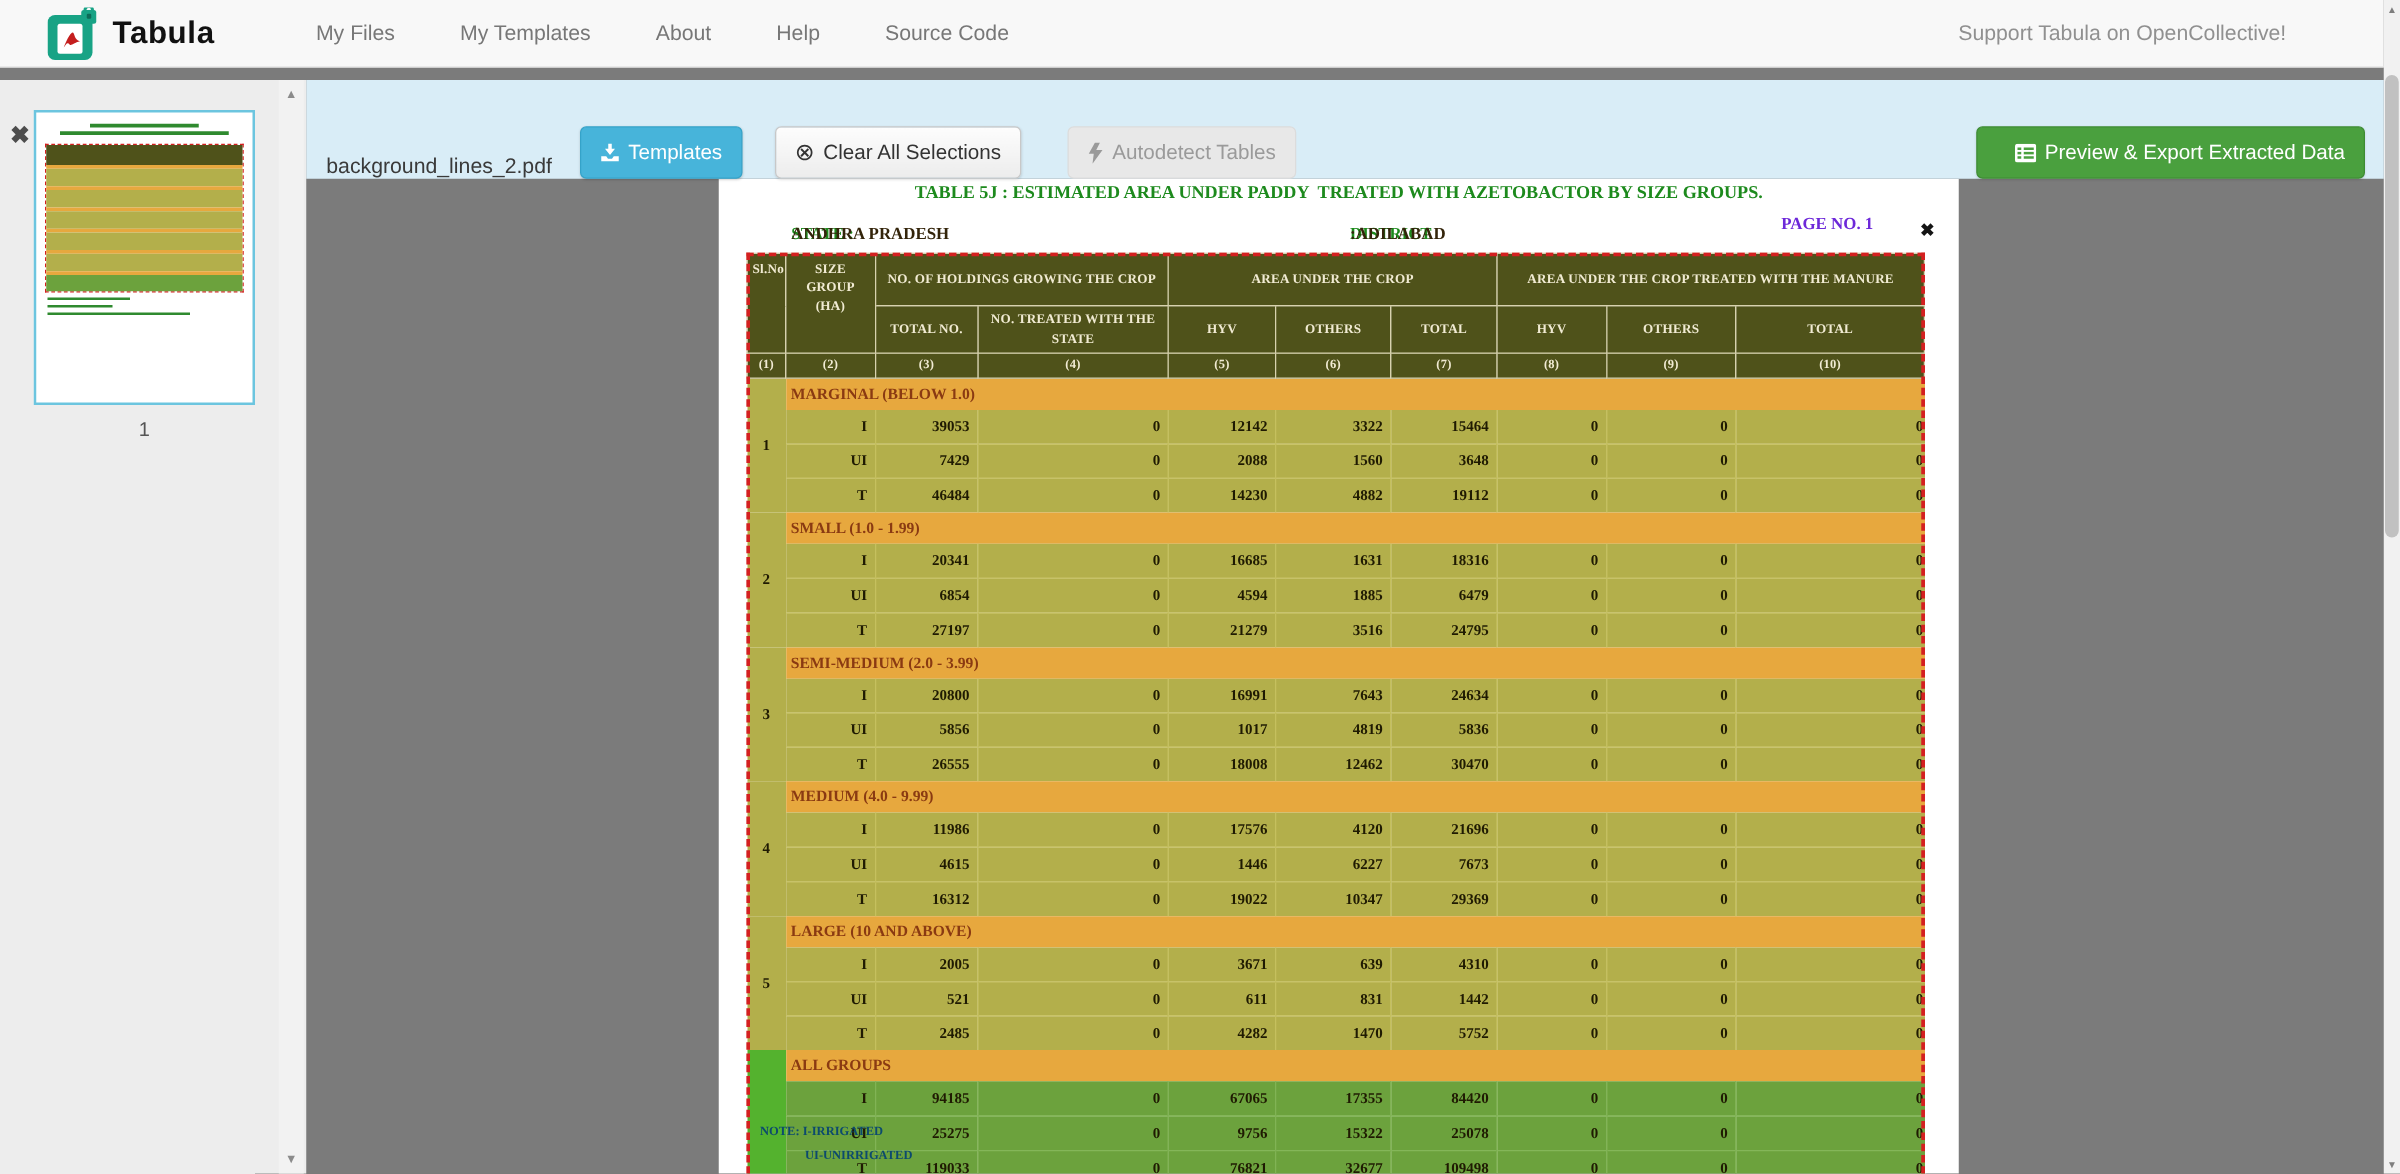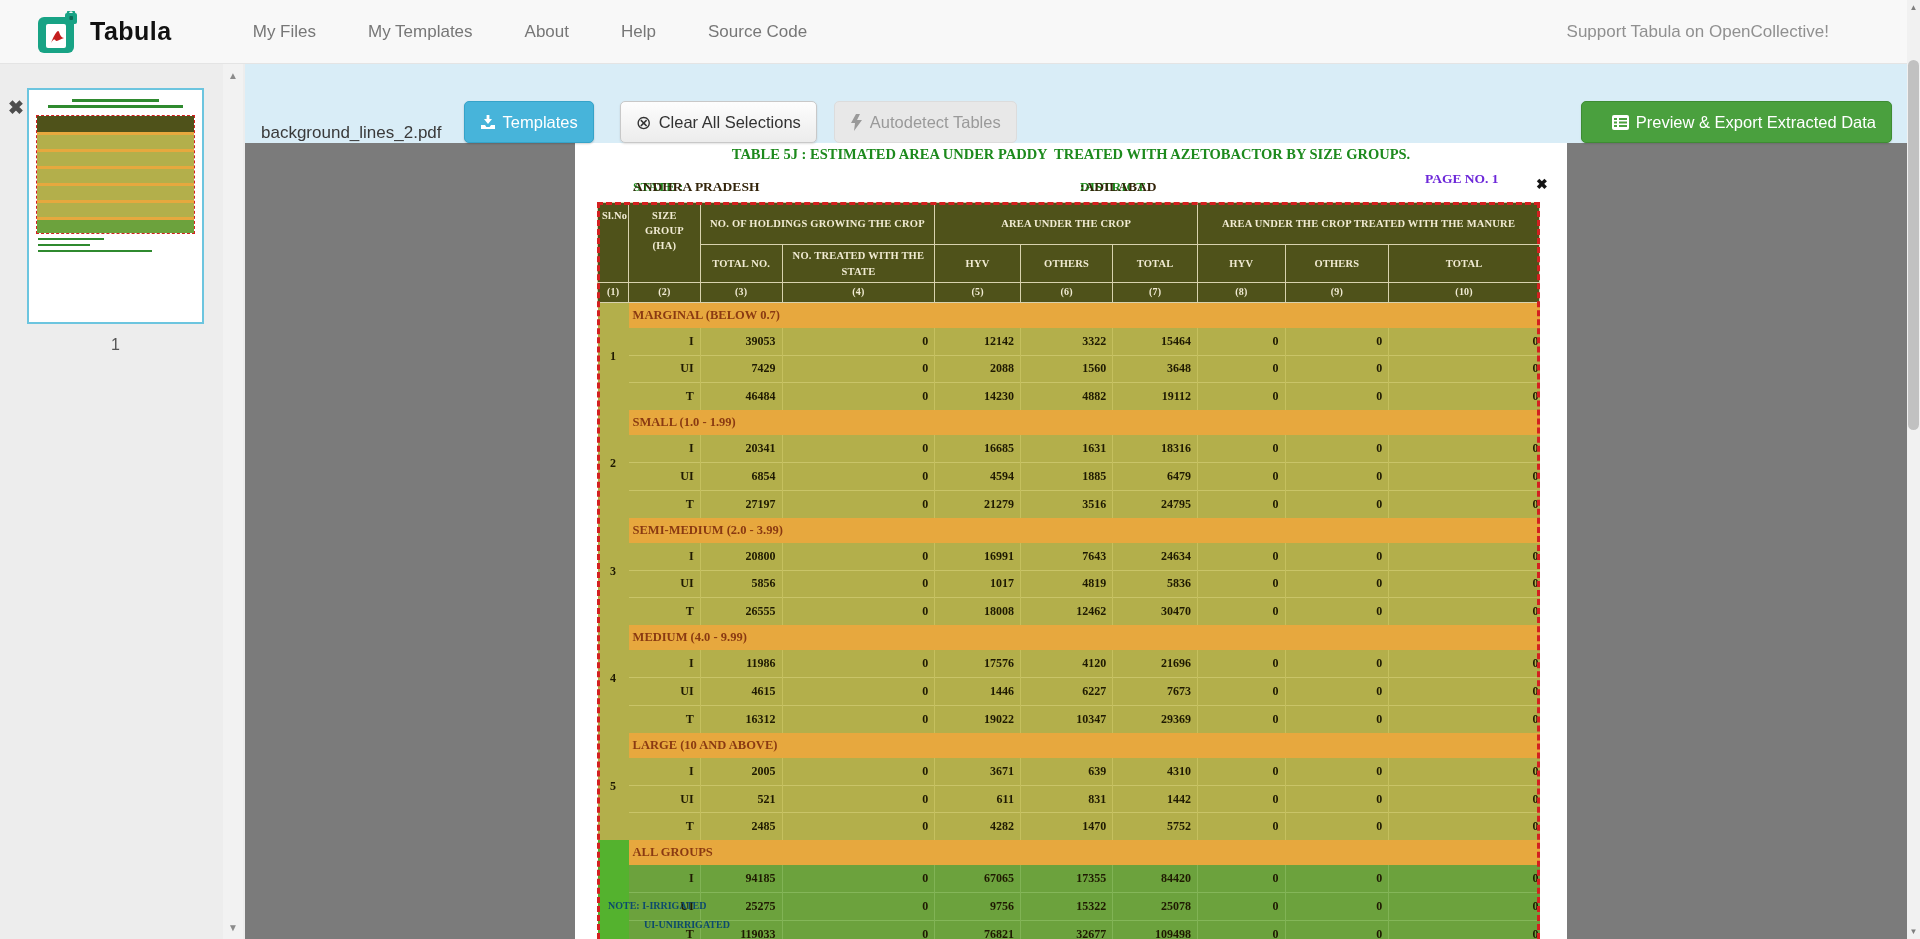--- a/index.html
+++ b/index.html
@@ -1,42 +1,42 @@
 <!DOCTYPE html>
 <html><head>
 <meta charset="utf-8">
 <style>
   * { box-sizing: border-box; margin: 0; padding: 0; }
   html,body { width:1920px; height:939px; overflow:hidden; background:#7b7b7b;
     font-family:"Liberation Sans", sans-serif; }
   .app { position:relative; width:1920px; height:939px; }
 
   
-  .navbar { position:absolute; top:0; left:0; width:1907px; height:64px;
+  .navbar { position:absolute; top:0; left:0; width:1907px; height:54px;
     background:#f8f8f8; border-bottom:1px solid #e4e4e4; z-index:6;
     display:flex; align-items:center; }
   .brand { display:flex; align-items:center; margin-left:38px; cursor:pointer; }
   .logo { width:42px; height:42px; display:inline-block; }
   .brand-text { font-size:25px; font-weight:bold; color:#111; margin-left:10px; letter-spacing:.5px; }
   .nav-items { list-style:none; display:flex; margin-left:55px;justify-content:space-between; }
   .nav-items li { font-size:17px; color:#777; padding:0 26px; cursor:pointer; }
   .support { margin-left:auto; margin-right:78px; font-size:17px; color:#909090; cursor:pointer; }
 
   
   .toolbar { position:absolute; top:64px; left:245px; width:1662px; height:79px;
     background:#d9edf7; display:flex; align-items:flex-end; z-index:4; }
   .filename { margin-left:16px; font-size:17px; color:#3a3a3a; }
   .btn { display:inline-flex; align-items:center; gap:7px; height:42px; padding:0 15px;
     border-radius:5px; font-size:16.5px; border:1px solid #c8c8c8; cursor:pointer;
     background:linear-gradient(#fdfdfd,#ececec); color:#333;
     box-shadow:0 1px 2px rgba(0,0,0,.12); font-family:inherit; }
   .btn-info { background:#47b4da; border-color:#35a3c9; color:#fff;
     box-shadow:0 1px 2px rgba(0,0,0,.18); margin-left:22px; }
   .btn-plain { margin-left:26px; }
-  .btn-disabled { margin-left:17px; background:#e8e8e8; color:#9a9a9a; border-color:#dcdcdc;
+  .btn-disabled { margin-left:37px; background:#e8e8e8; color:#9a9a9a; border-color:#dcdcdc;
     box-shadow:none; cursor:default; }
   .btn-success { margin-left:auto; margin-right:15px; background:#4aa03e;
     border-color:#3e8c33; color:#fff;padding-left:30px; }
   .ico { display:inline-flex; align-items:center; }
   .ico-circle-x { font-size:19px; line-height:1; color:#333; }
 
   
   .sidebar { position:absolute; top:64px; left:0; width:245px; height:875px;
     background:#ededed; z-index:5; }
   .thumb-close { position:absolute; left:8px; top:32px; font-size:19px; font-weight:bold;
@@ -261,21 +261,21 @@
                 <th>(6)</th>
                 <th>(7)</th>
                 <th>(8)</th>
                 <th>(9)</th>
                 <th>(10)</th>
               </tr>
             </thead>
             <tbody>
               <tr class="band-row t-olive">
                 <td class="sl sl-olive" rowspan="4">1</td>
-                <td class="band" colspan="9">MARGINAL (BELOW 0.7)</td>
+                <td class="band" colspan="9">MARGINAL (BELOW 1.0)</td>
               </tr>
               <tr class="data-row t-olive">
                 <td class="cell rowlab">I</td>
                 <td class="cell">39053</td>
                 <td class="cell">0</td>
                 <td class="cell">12142</td>
                 <td class="cell">3322</td>
                 <td class="cell">15464</td>
                 <td class="cell">0</td>
                 <td class="cell">0</td>

